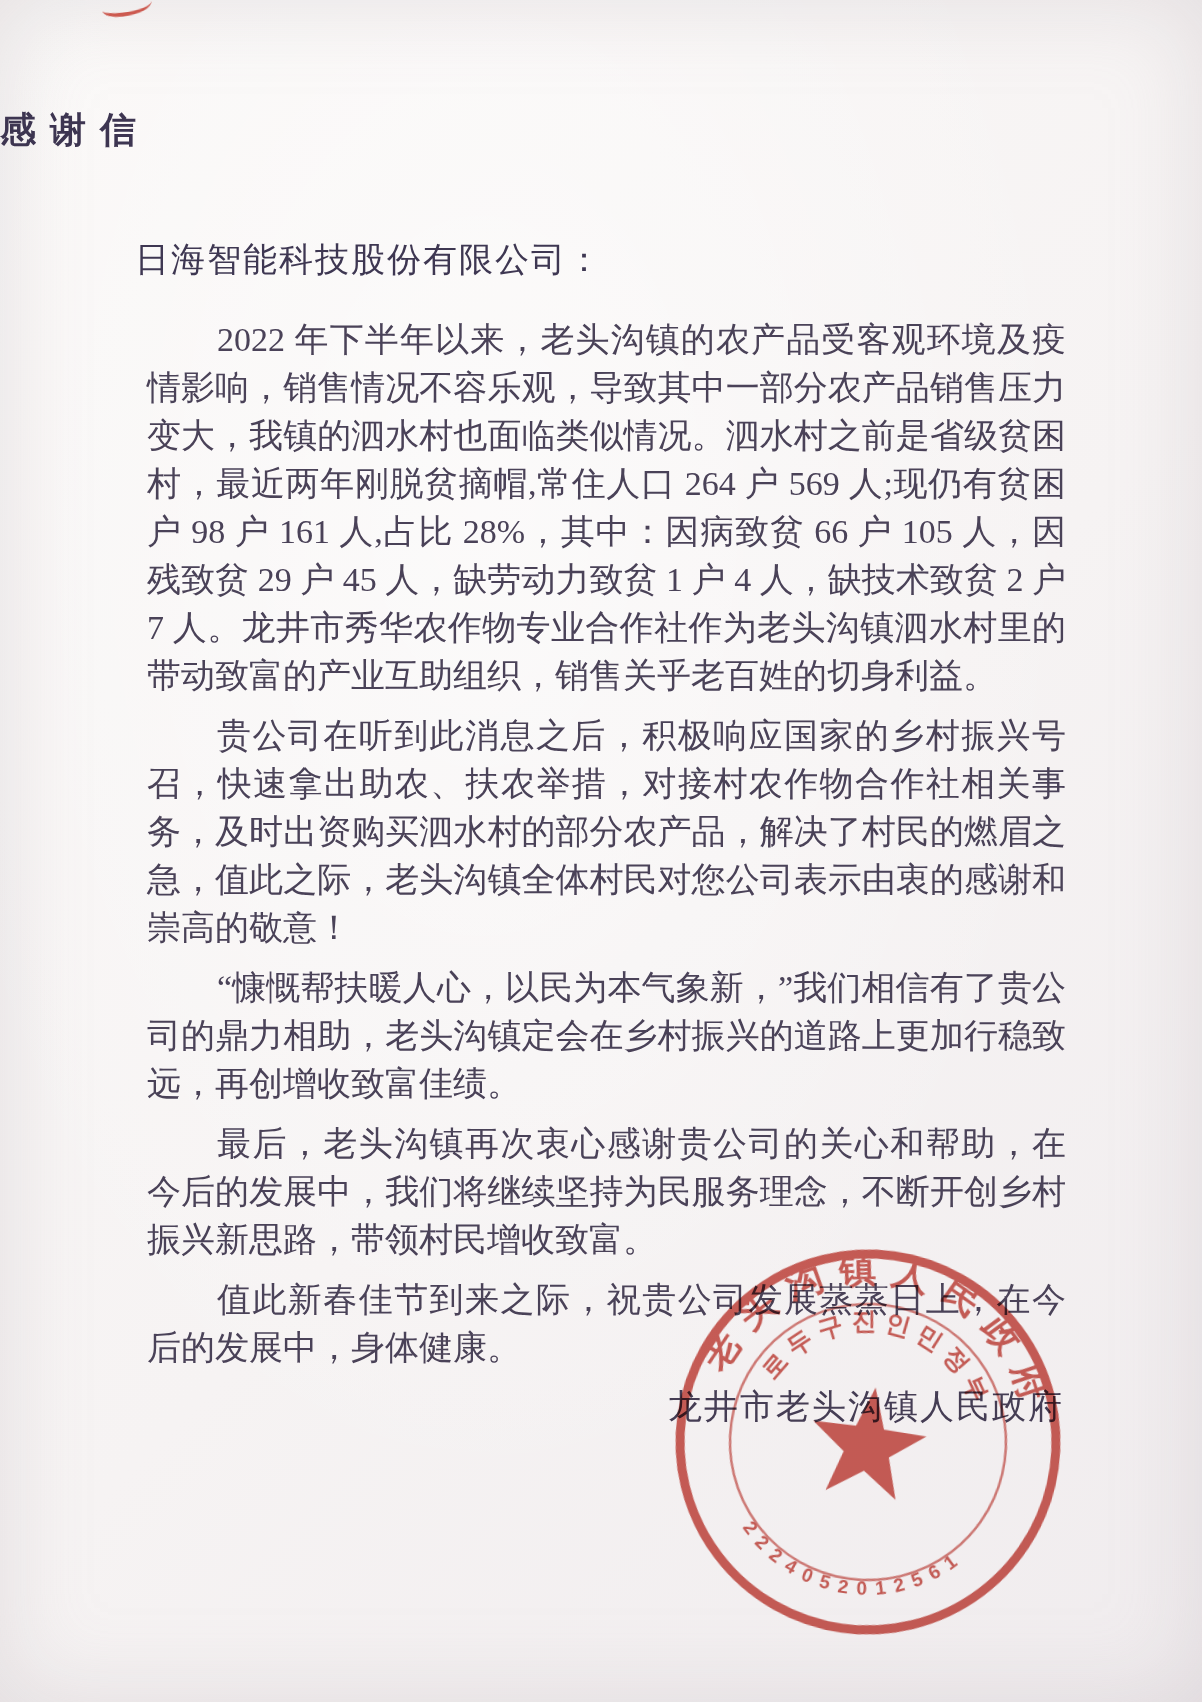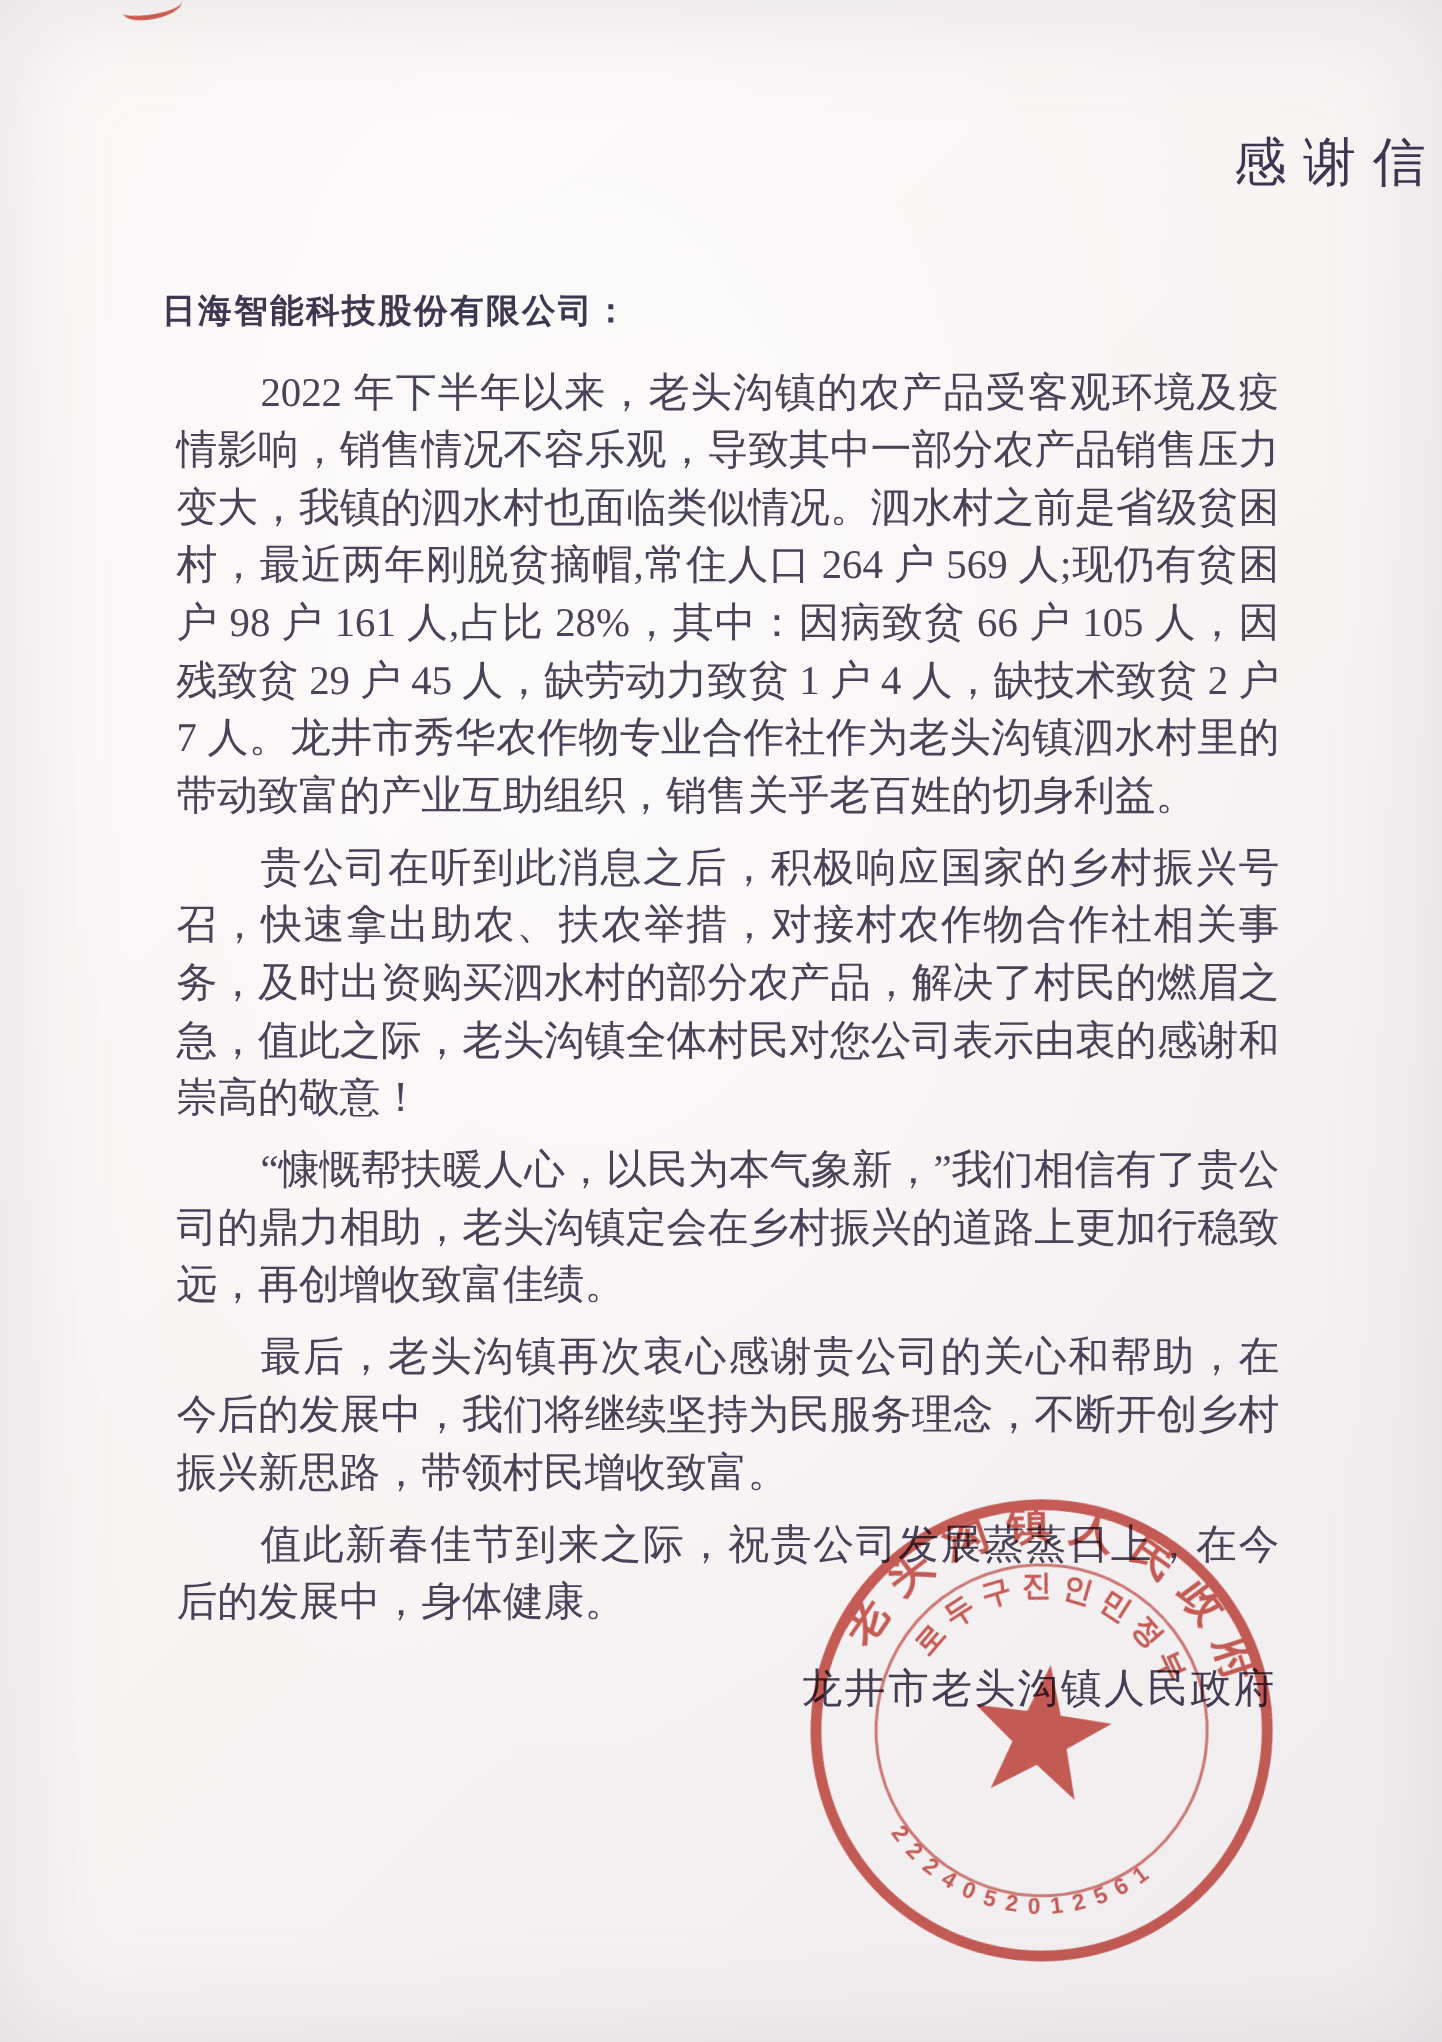--- a/index.html
+++ b/index.html
@@ -17,30 +17,30 @@
   }
   .scan-mark{
     position:absolute;left:102px;top:-4px;width:50px;height:16px;
     border-bottom:4px solid rgba(198,63,52,.85);
     border-radius:0 0 60% 40%;
     transform:rotate(-7deg);
     filter:blur(.4px);
   }
   .title{
     position:absolute;top:106px;left:0;width:100%;
-    text-align:right;
-    font-size:44px;font-weight:400;letter-spacing:14px;
+    text-align:left;
+    font-size:36px;font-weight:700;letter-spacing:14px;
     color:#3d3551;
   }
   .body-block{
     position:absolute;left:135px;top:236px;width:943px;
   }
   .salutation{
-    font-size:28px;font-weight:700;line-height:48px;
-    letter-spacing:2px;color:#3e3752;margin:0 0 20px 0;
+    font-size:34px;font-weight:400;line-height:48px;
+    letter-spacing:2px;color:#3e3752;margin:0 0 32px 0;
   }
   .para{
     font-size:34px;line-height:48px;margin:12px;
     text-align:justify;text-justify:inter-character;
     word-break:break-all;
     text-indent:70px;
     color:#4a4258;
   }
   .signature{
     position:absolute;top:1384px;right:138px;

